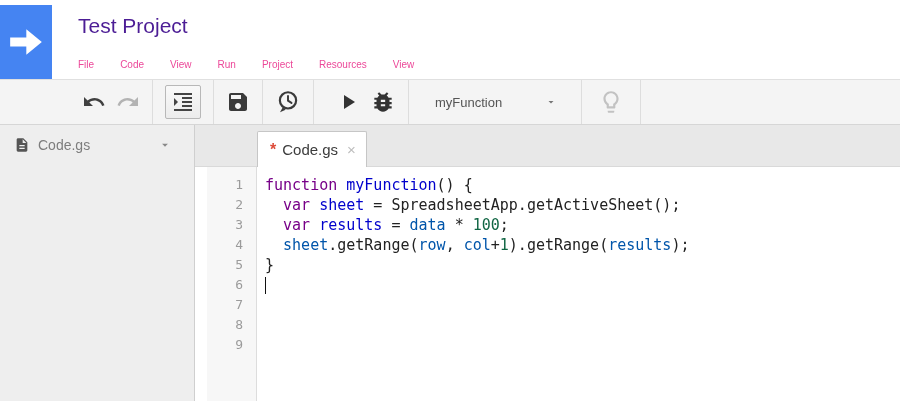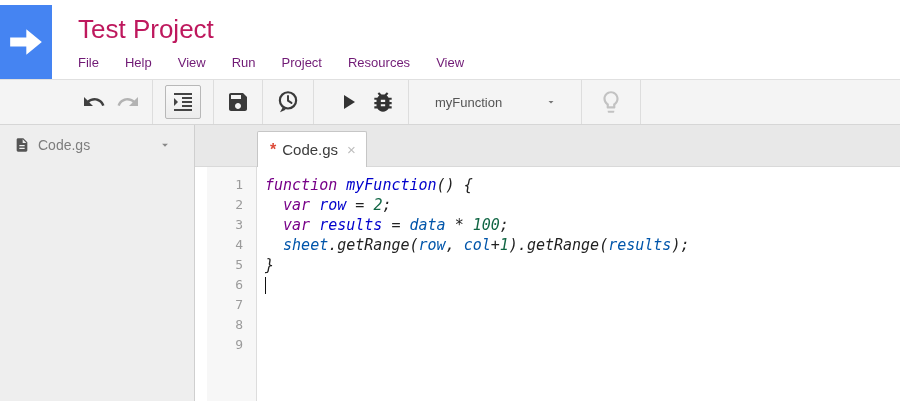--- a/index.html
+++ b/index.html
@@ -4,23 +4,23 @@
 <style>
   * { margin:0; padding:0; box-sizing:border-box; }
   html,body { width:900px; height:401px; overflow:hidden; background:#fff;
     font-family:"Liberation Sans", sans-serif; }
 
   
   .header { position:relative; height:79px; background:#fff; }
   .logo { position:absolute; left:0; top:5px; width:52px; height:74px;
     background:var(--logo-blue); display:flex; align-items:center; justify-content:center; }
   .logo svg { width:38px; height:38px; }
-  .title { position:absolute; left:78px; top:14px; font-size:26px; color:#be185d; }
+  .title { position:absolute; left:78px; top:14px; font-size:21px; color:#4c1d95; }
   .menubar { position:absolute; left:78px; bottom:9px; display:flex; }
-  .menu-item { font-size:13px; color:#701a75; margin-right:26px; cursor:pointer; }
+  .menu-item { font-size:10px; color:#ec4899; margin-right:26px; cursor:pointer; }
 
   
   .toolbar { height:46px; background:#f4f4f4; border-top:1px solid #e0e0e0;
     border-bottom:1px solid #d6d6d6; display:flex; align-items:center; padding-left:82px; }
   .tbtn { display:flex; align-items:center; justify-content:center; cursor:pointer; }
   .sep { width:1px; height:44px; background:#ddd; margin:0 12px; flex:none; }
   .icon24 { width:24px; height:24px; }
   .icon26 { width:26px; height:26px; }
   .indent-btn { width:36px; height:34px; border:1px solid #b8b8b8; border-radius:2px;
     background:linear-gradient(#f9f9f9,#ececec); }
@@ -44,21 +44,21 @@
   .tab .dirty { color:#dd4b39; font-size:16px; font-weight:bold; margin-right:6px; }
   .tab .tab-title { font-size:15px; color:#3c3c3c; }
   .tab .tab-close { font-size:15px; color:#bdbdbd; margin-left:9px; cursor:pointer; }
 
   .code-wrap { flex:1; display:flex; background:#fff; }
   .gutter-spacer { width:12px; background:#fff; flex:none; }
   .gutter { width:50px; background:#f7f7f7; border-right:1px solid #ddd; flex:none;
     padding-top:8px; text-align:right; }
   .ln { font-family:"DejaVu Sans Mono", monospace; font-size:13px; color:#9b9b9b;
     line-height:20px; padding-right:13px; }
-  .code-lines { flex:1; padding:8px 0 12px 8px; overflow:hidden;font-style:italic; }
+  .code-lines { flex:1; padding:8px 0 12px 8px; overflow:hidden; }
   .code-line { font-family:"DejaVu Sans Mono", monospace; font-size:15px; line-height:20px;
     white-space:pre; min-height:20px; color:var(--pl); }
   .tk-kw  { color:var(--kw); }
   .tk-def { color:var(--def); }
   .tk-var2{ color:var(--var2); }
   .tk-num { color:var(--num); }
   .tk-pl  { color:var(--pl); }
   .cursor { display:inline-block; width:1px; height:17px; background:#111; vertical-align:text-bottom; }
 </style>
 </head>
@@ -66,21 +66,21 @@
 
 <div class="header">
   <div class="logo">
     <svg viewBox="0 0 24 24">
       <polygon points="2,9.2 12.2,9.2 12.2,4 22,12 12.2,20 12.2,14.8 2,14.8" fill="#ffffff"></polygon>
     </svg>
   </div>
   <div class="title">Test Project</div>
   <div class="menubar">
     <span class="menu-item">File</span>
-    <span class="menu-item">Help</span>
+    <span class="menu-item">Code</span>
     <span class="menu-item">View</span>
     <span class="menu-item">Run</span>
     <span class="menu-item">Project</span>
     <span class="menu-item">Resources</span>
     <span class="menu-item">View</span>
   </div>
 </div>
 
 <div class="toolbar">
   <span class="tbtn" style="margin-right:10px">
@@ -169,21 +169,21 @@
           <div class="ln">3</div>
           <div class="ln">4</div>
           <div class="ln">5</div>
           <div class="ln">6</div>
           <div class="ln">7</div>
           <div class="ln">8</div>
           <div class="ln">9</div>
         </div>
       <div class="code-lines">
           <div class="code-line"><span class="tk-kw">function</span><span class="tk-pl"> </span><span class="tk-def">myFunction</span><span class="tk-pl">() {</span></div>
-          <div class="code-line"><span class="tk-pl">  </span><span class="tk-kw">var</span><span class="tk-pl"> </span><span class="tk-def">row</span><span class="tk-pl"> = </span><span class="tk-num">2</span><span class="tk-pl">;</span></div>
+          <div class="code-line"><span class="tk-pl">  </span><span class="tk-kw">var</span><span class="tk-pl"> </span><span class="tk-def">sheet</span><span class="tk-pl"> = SpreadsheetApp.getActiveSheet();</span></div>
           <div class="code-line"><span class="tk-pl">  </span><span class="tk-kw">var</span><span class="tk-pl"> </span><span class="tk-def">results</span><span class="tk-pl"> = </span><span class="tk-var2">data</span><span class="tk-pl"> * </span><span class="tk-num">100</span><span class="tk-pl">;</span></div>
           <div class="code-line"><span class="tk-pl">  </span><span class="tk-var2">sheet</span><span class="tk-pl">.getRange(</span><span class="tk-var2">row</span><span class="tk-pl">, </span><span class="tk-var2">col</span><span class="tk-pl">+</span><span class="tk-num">1</span><span class="tk-pl">).getRange(</span><span class="tk-var2">results</span><span class="tk-pl">);</span></div>
           <div class="code-line"><span class="tk-pl">}</span></div>
           <div class="code-line"><span class="cursor"></span></div>
         </div>
     </div>
   </div>
 </div>
 
 </body></html>

